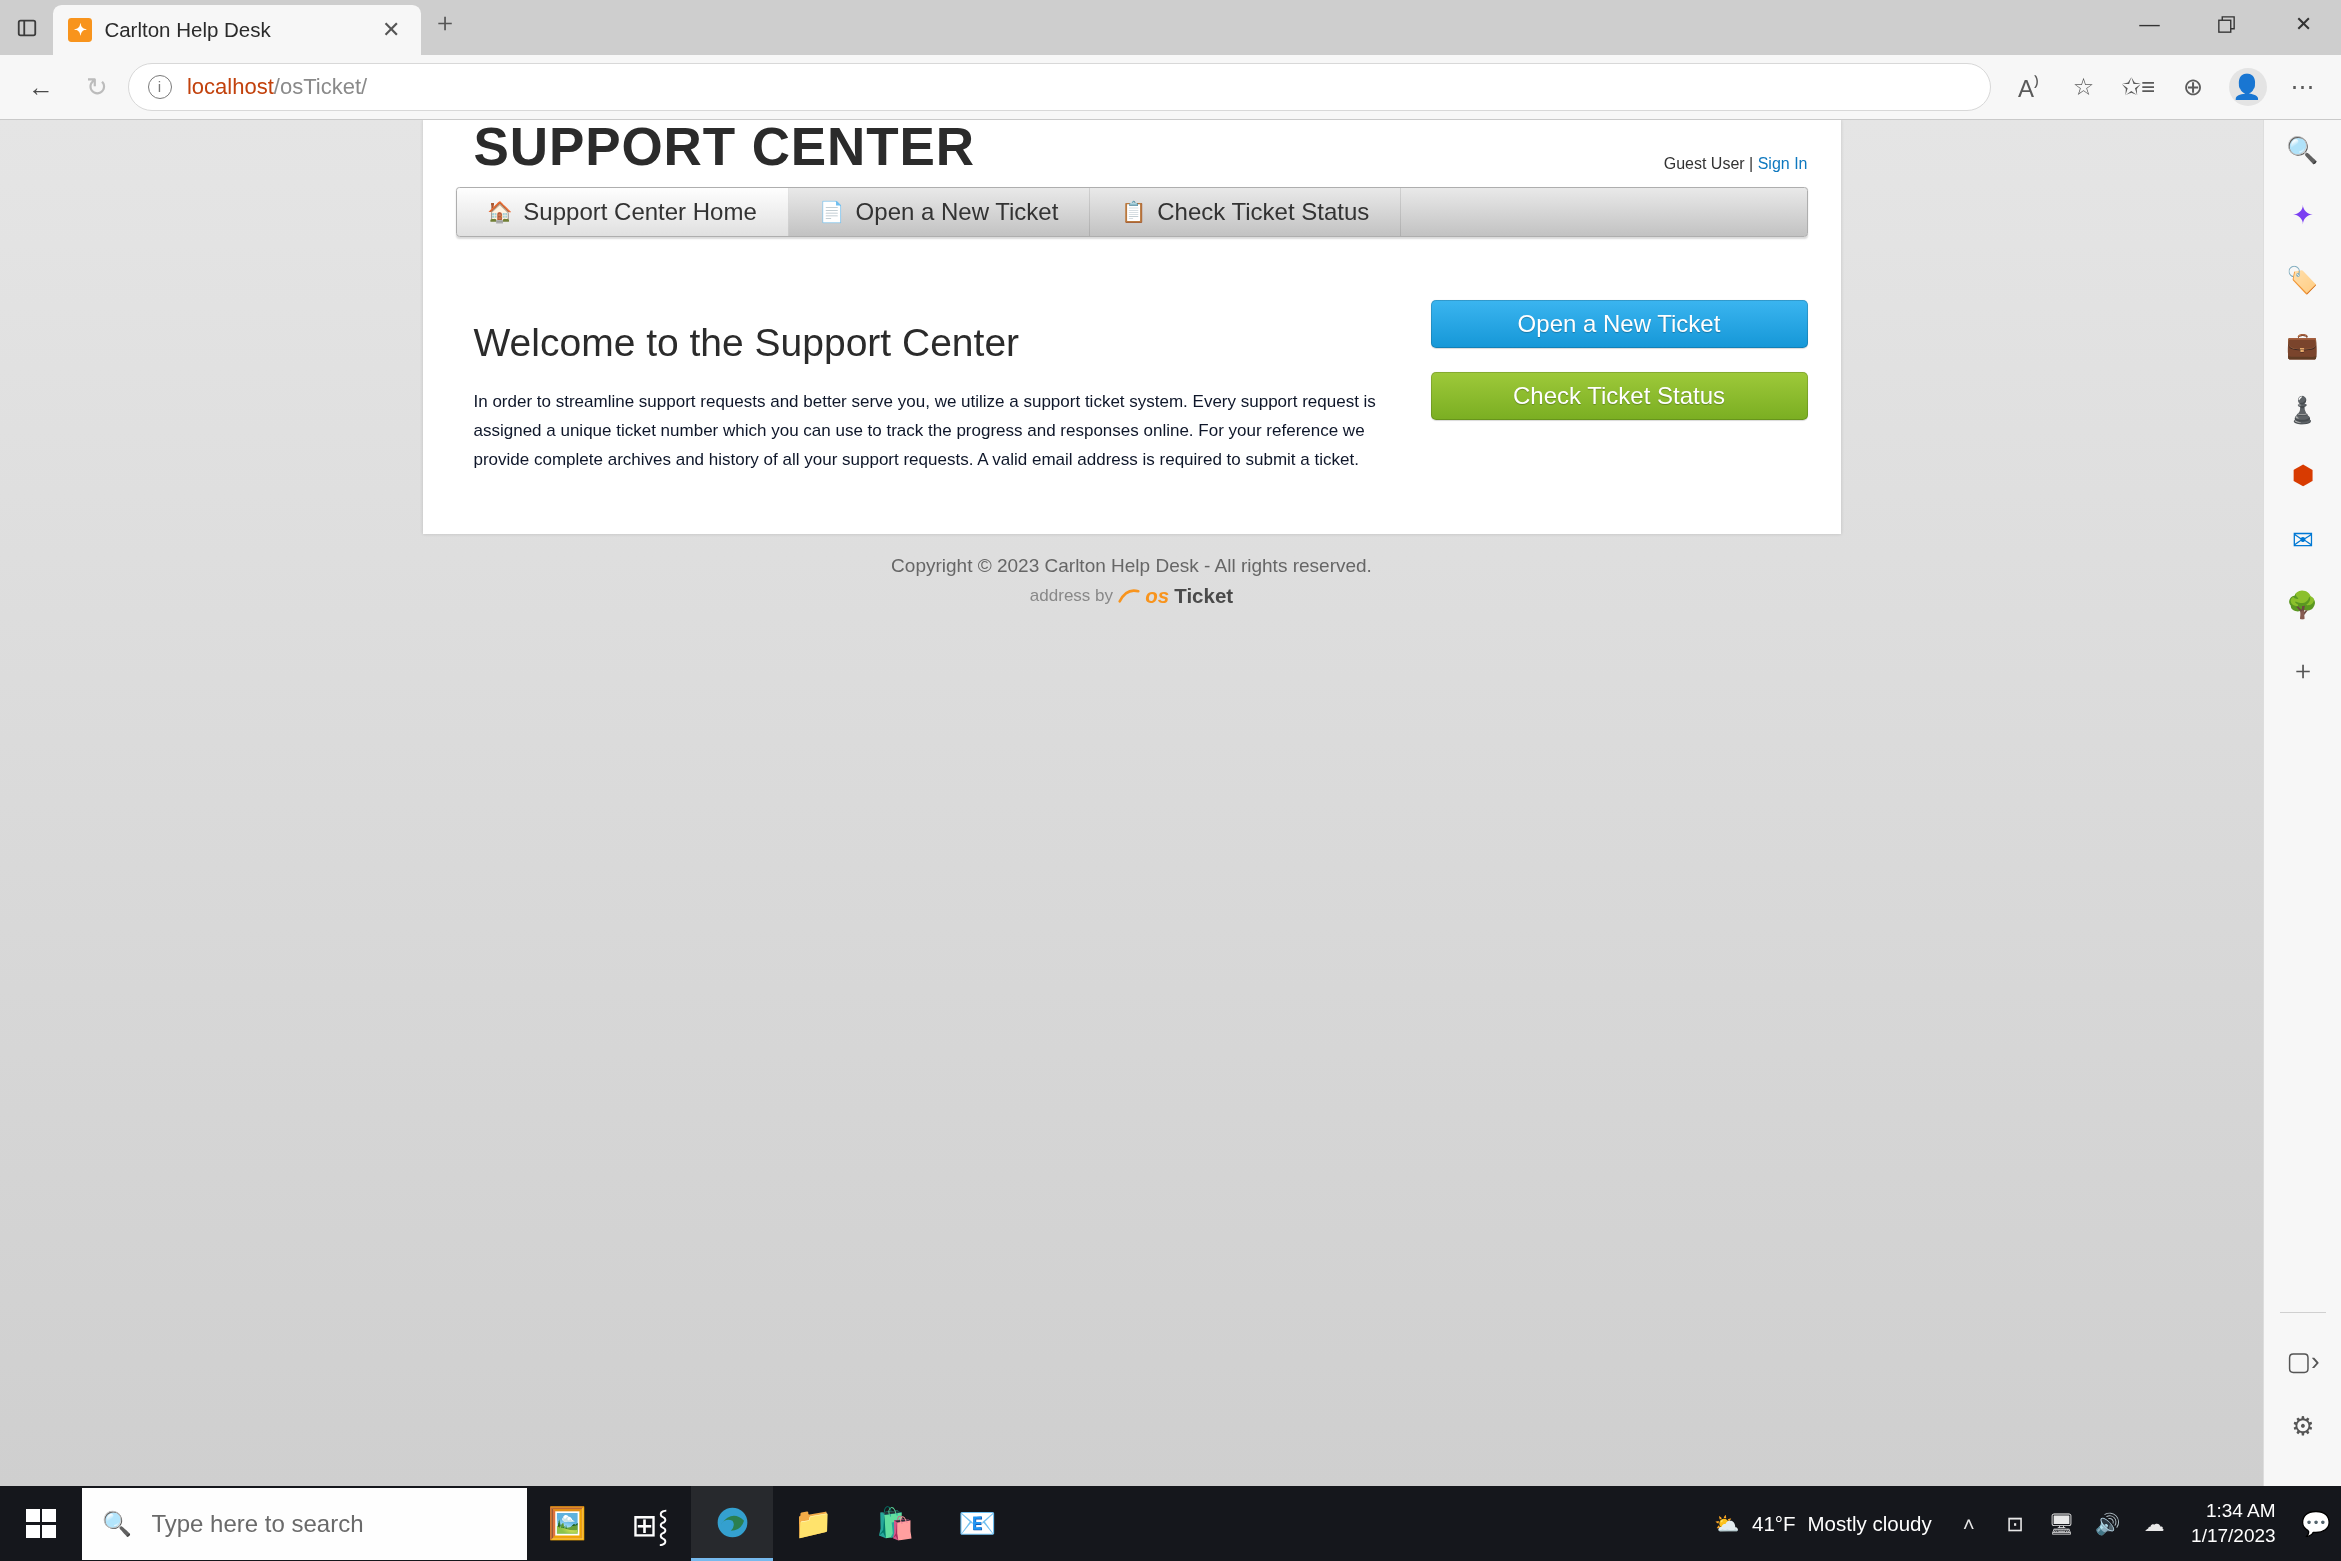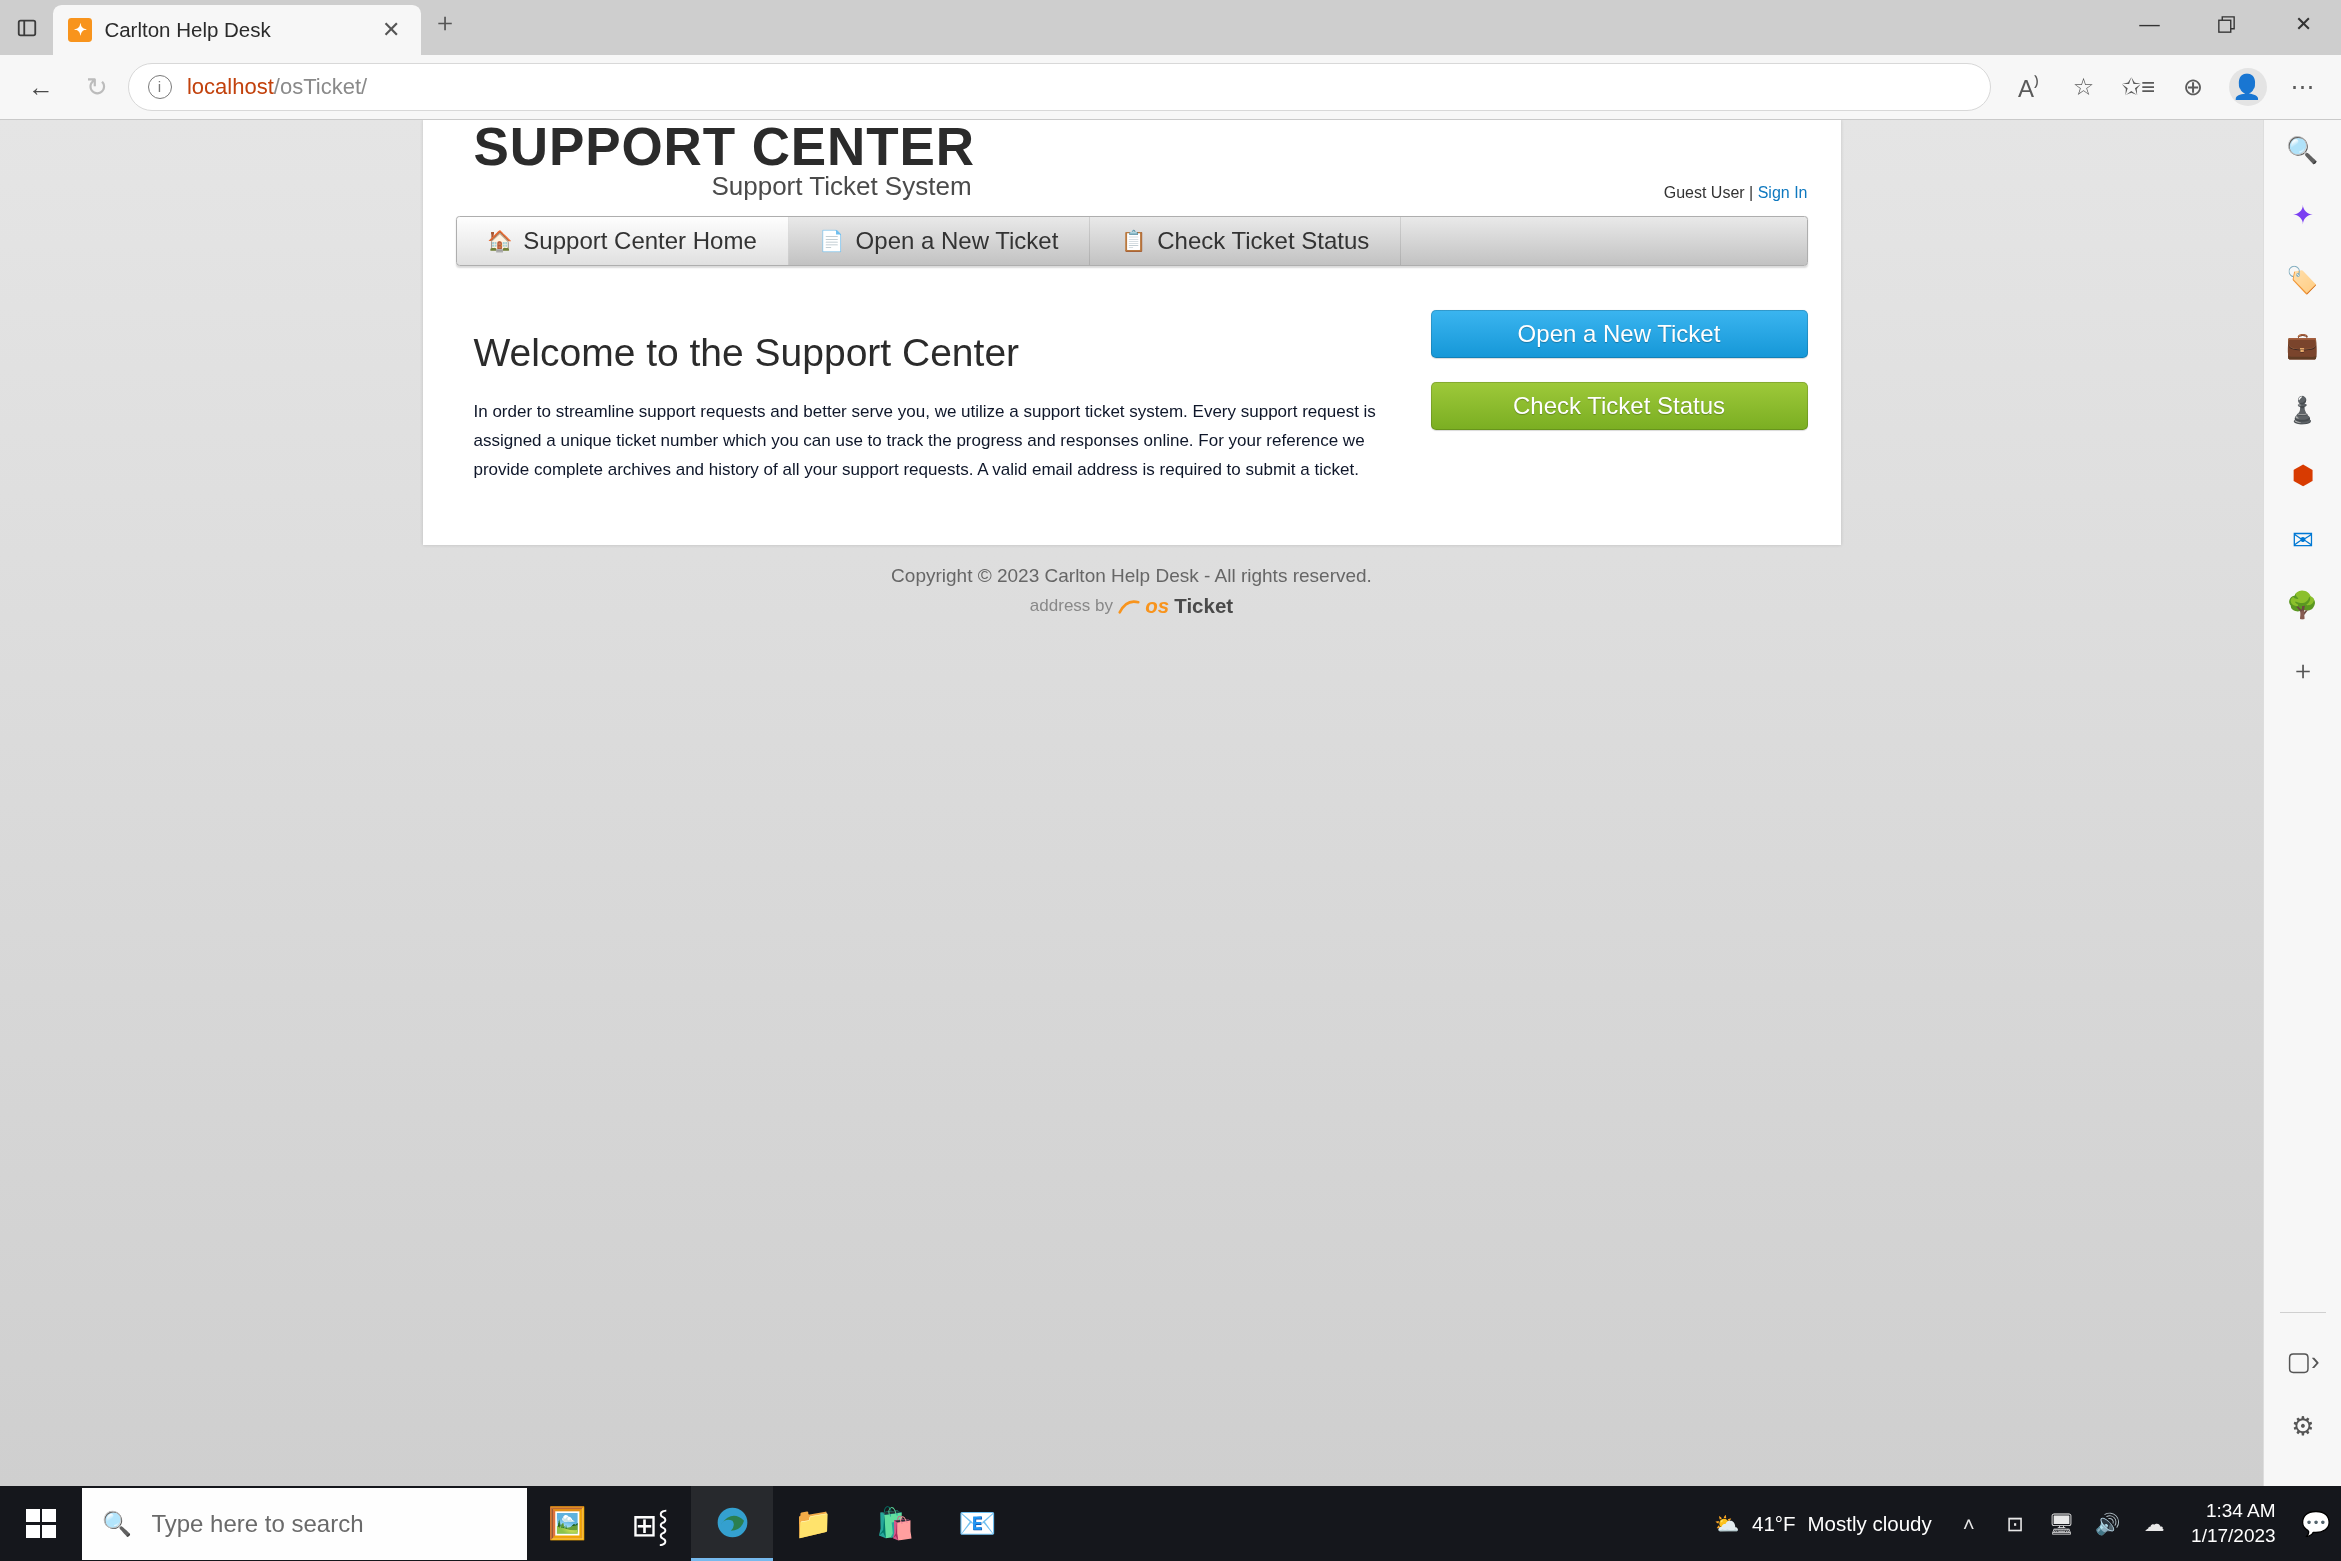--- a/index.html
+++ b/index.html
@@ -120,21 +120,21 @@
   box-shadow:0 1.7px 1.7px rgba(0,0,0,.15);
 }
 .navitem{
   display:flex;align-items:center;gap:10.3px;
   padding:0 31px; font-size:24px; color:#333;
   border-right:0.9px solid rgba(0,0,0,.1);
 }
 .navitem.active{ background:linear-gradient(#fefefe,#e0e0e0); border-radius:3.4px 0 0 3.4px;}
 .nav-ico{font-size:20.5px;}
 
-.content-row{ display:flex; padding:39px 33px 0 51px; gap:20px;}
+.content-row{ display:flex; padding:58px 33px 0 51px; gap:20px;}
 .main-col{flex:1;}
 .main-col h1{ font-size:39px; font-weight:400; color:#2b2b2b; margin:26px 0 22px;}
 .main-col p{ font-size:17px; line-height:1.72; color:#0f172a; max-width:907px;}
 .side-col{ width:377px; display:flex; flex-direction:column; gap:24px; padding-top:5.1px;}
 .btn{
   height:48px; border-radius:5.1px; color:#fff; font-size:24px;
   display:flex;align-items:center;justify-content:center;
   text-shadow:0 0.9px 0.9px rgba(0,0,0,.25);
   box-shadow: inset 0 0 0 0.9px rgba(0,0,0,.15), 0 0.9px 0.9px rgba(0,0,0,.15);
 }
@@ -238,21 +238,20 @@
   <div class="side-ico" style="color:#555;">▢›</div>
   <div class="side-ico" style="color:#555;">⚙</div>
   <div style="height:12px;"></div>
 </div>
 
 <div class="viewport">
   <div class="card">
     <div class="card-header">
       <div class="logo-block">
         <div class="logo-main">SUPPORT CENTER</div>
-        <div class="logo-sub">Support Ticket System</div>
       </div>
       <div class="user-block">
         <span>Guest User</span><span> | </span><a href="#">Sign In</a>
       </div>
     </div>
 
     <div class="navbar">
       <div class="navitem active">
         <span class="nav-ico">🏠</span>
         <span>Support Center Home</span>

